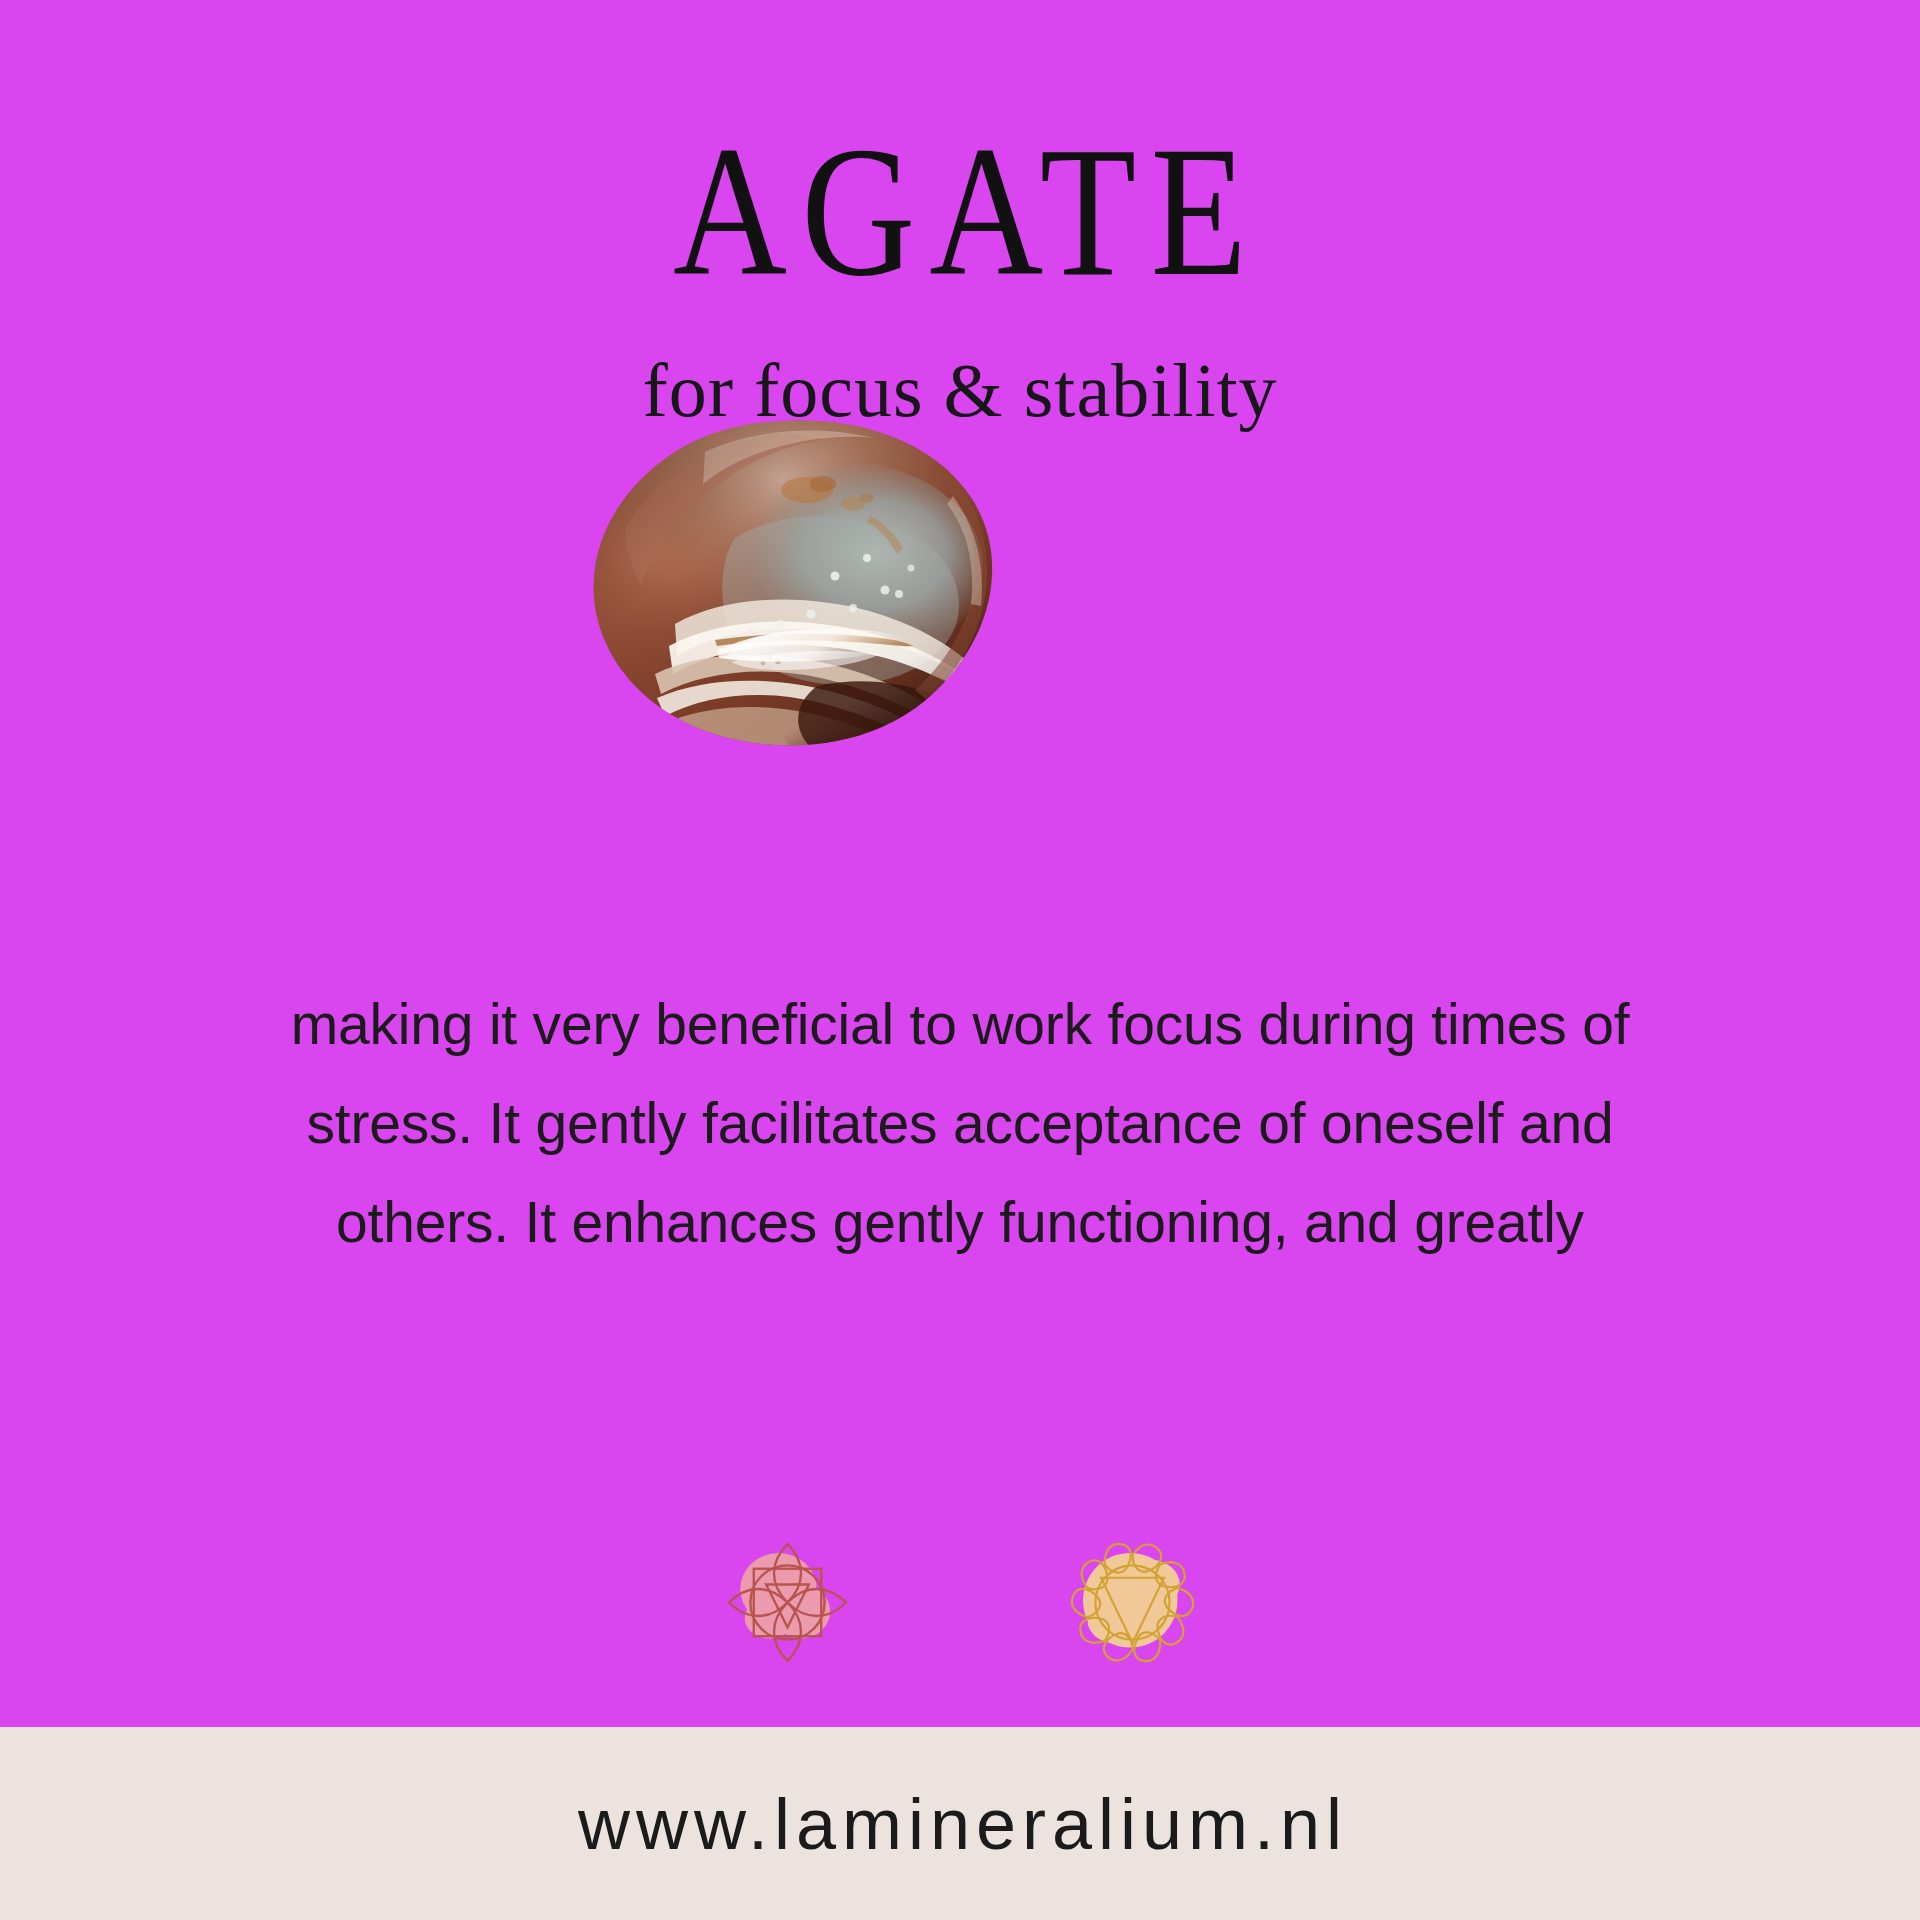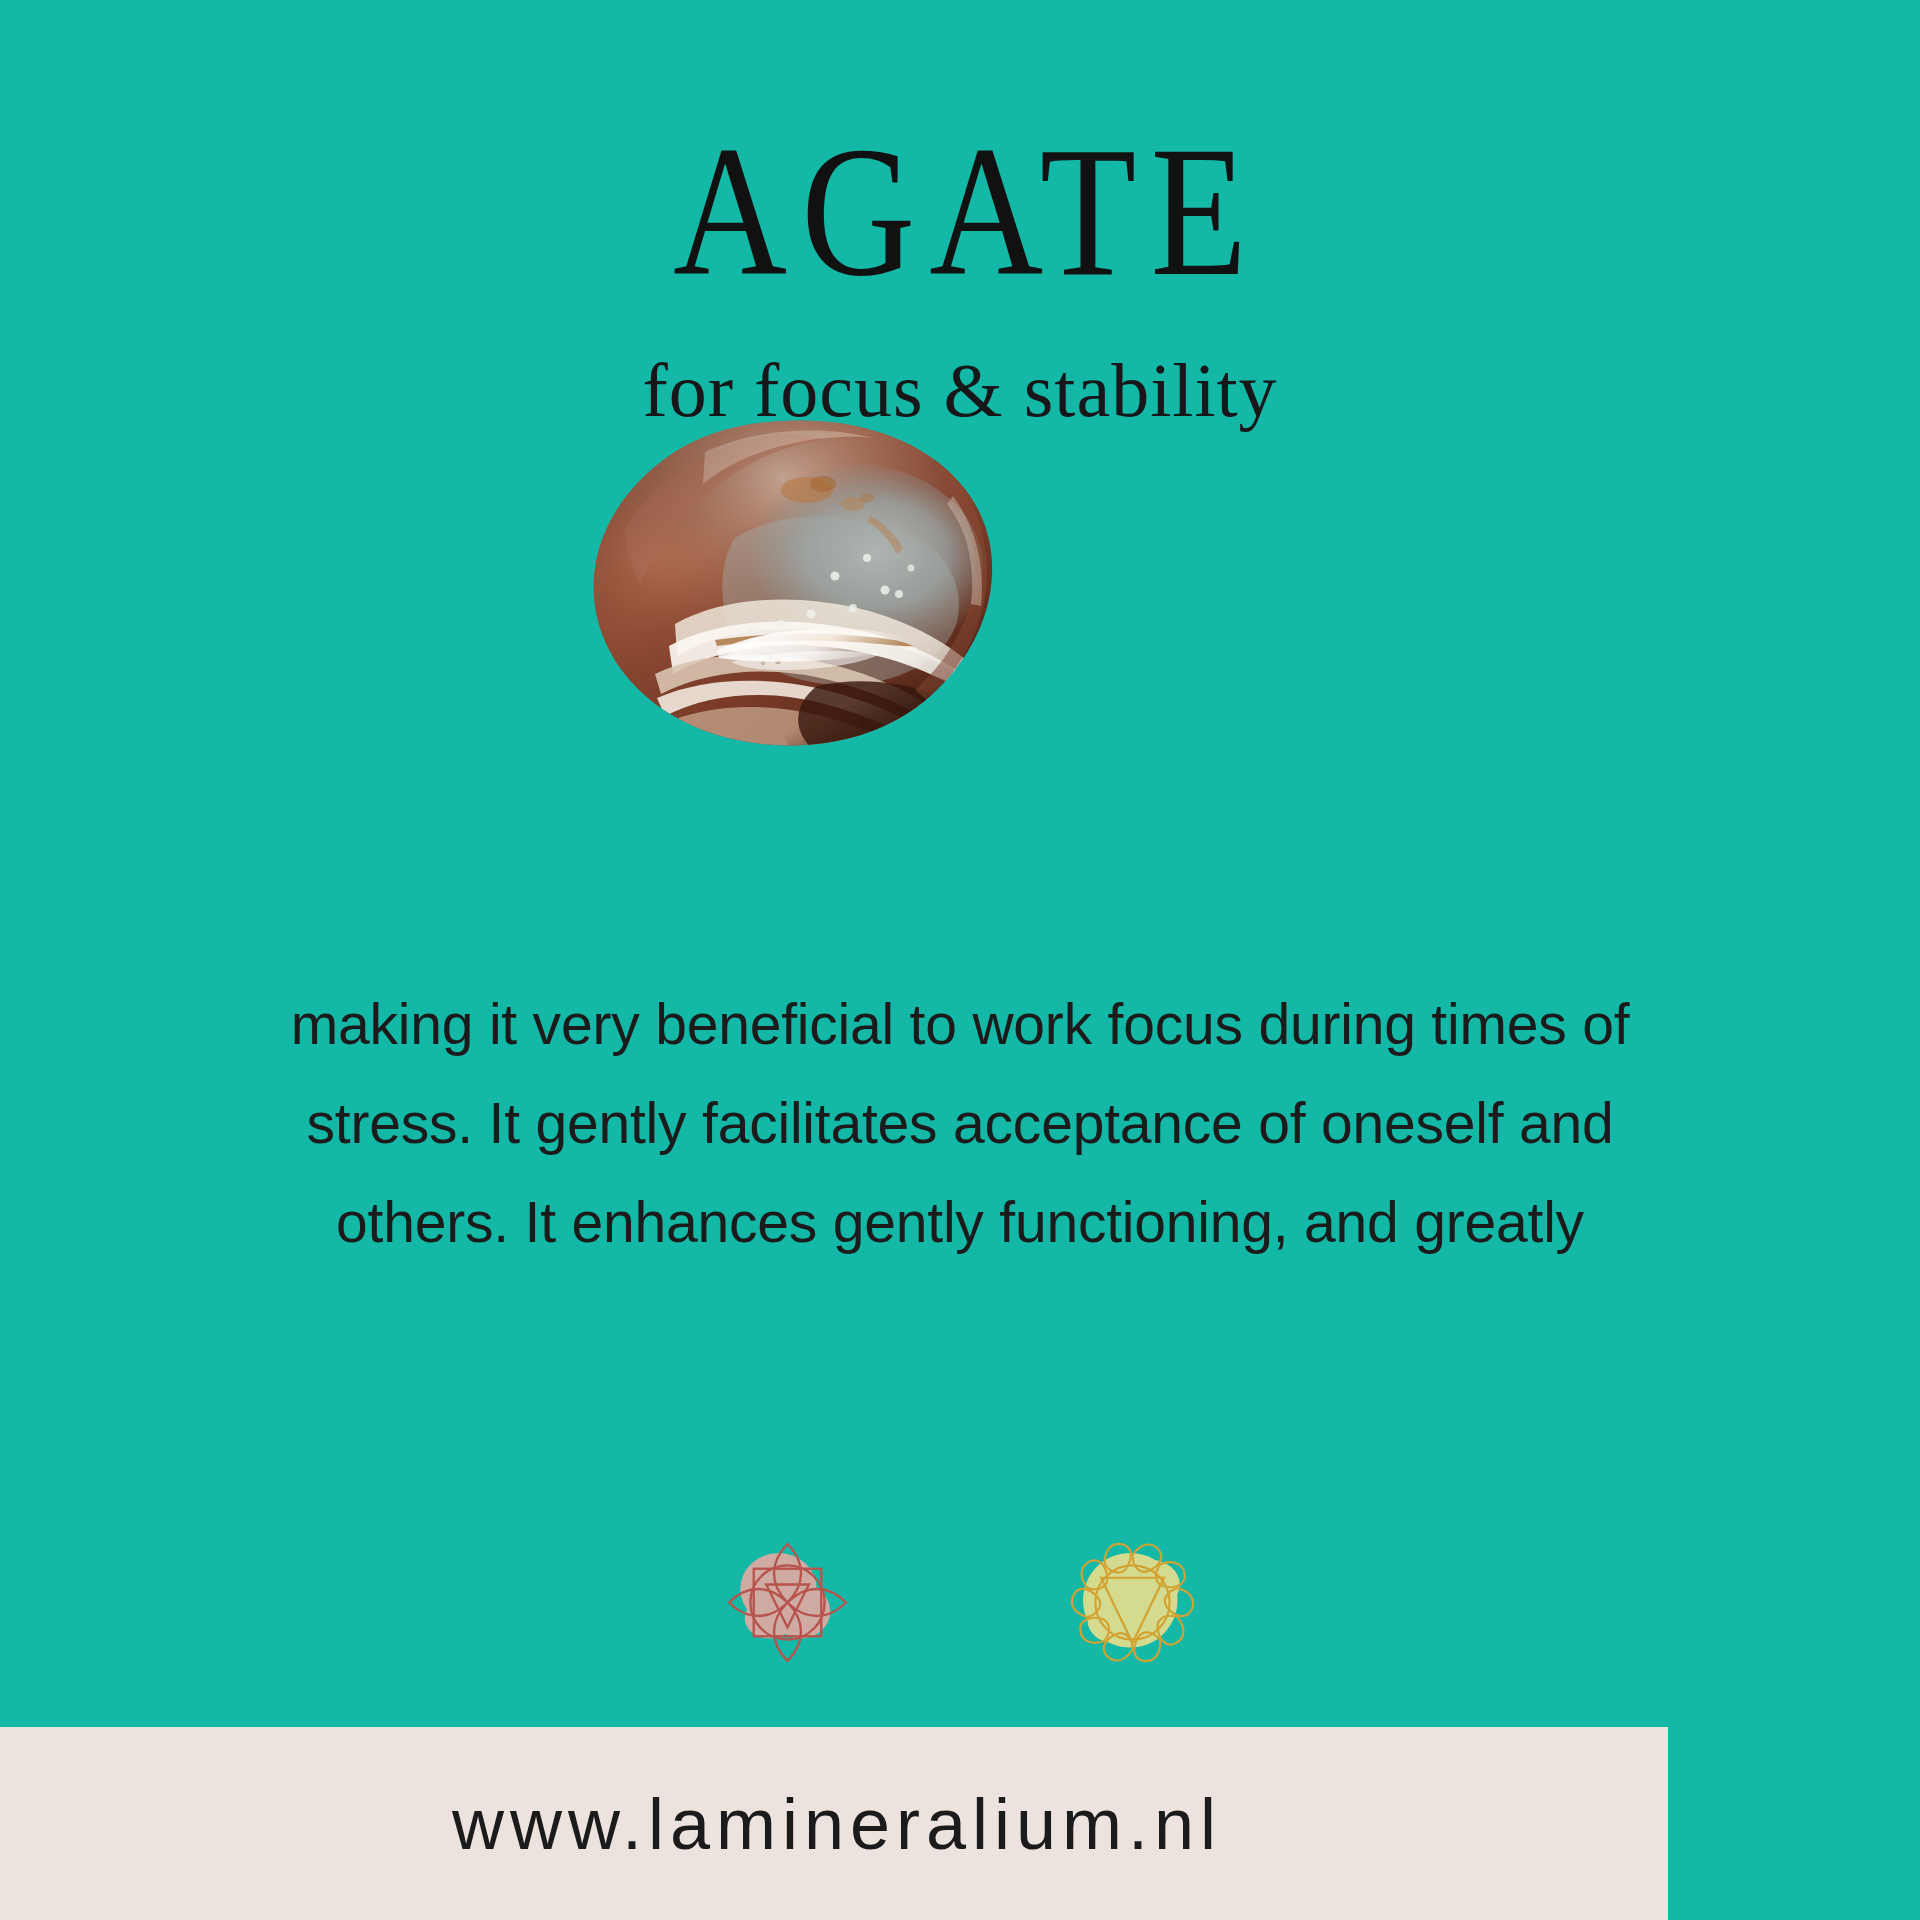--- a/index.html
+++ b/index.html
@@ -10,21 +10,21 @@
     width: 1920px;
     height: 1920px;
     background: #ffffff;
     font-family: "Liberation Sans", sans-serif;
     overflow: hidden;
   }
   .card {
     position: relative;
     width: 1920px;
     height: 1920px;
-    background: #14b8a6;
+    background: #d946ef;
     box-sizing: border-box;
     overflow: hidden;
   }
 
   
   .title {
     position: absolute;
     top: 118px;
     left: 0;
     width: 1920px;
@@ -92,21 +92,21 @@
     gap: 210px;
   }
   .chakra { width: 135px; height: 135px; }
   .chakra svg { display: block; width: 135px; height: 135px; }
 
   
   .footer {
     position: absolute;
     left: 0;
     top: 1727px;
-    width: 1668px;
+    width: 1920px;
     height: 193px;
     background: #ece2de;
     display: flex;
     align-items: center;
     justify-content: center;
   }
   .footer-url {
     font-family: "Liberation Sans", sans-serif;
     font-size: 72px;
     letter-spacing: 6px;

